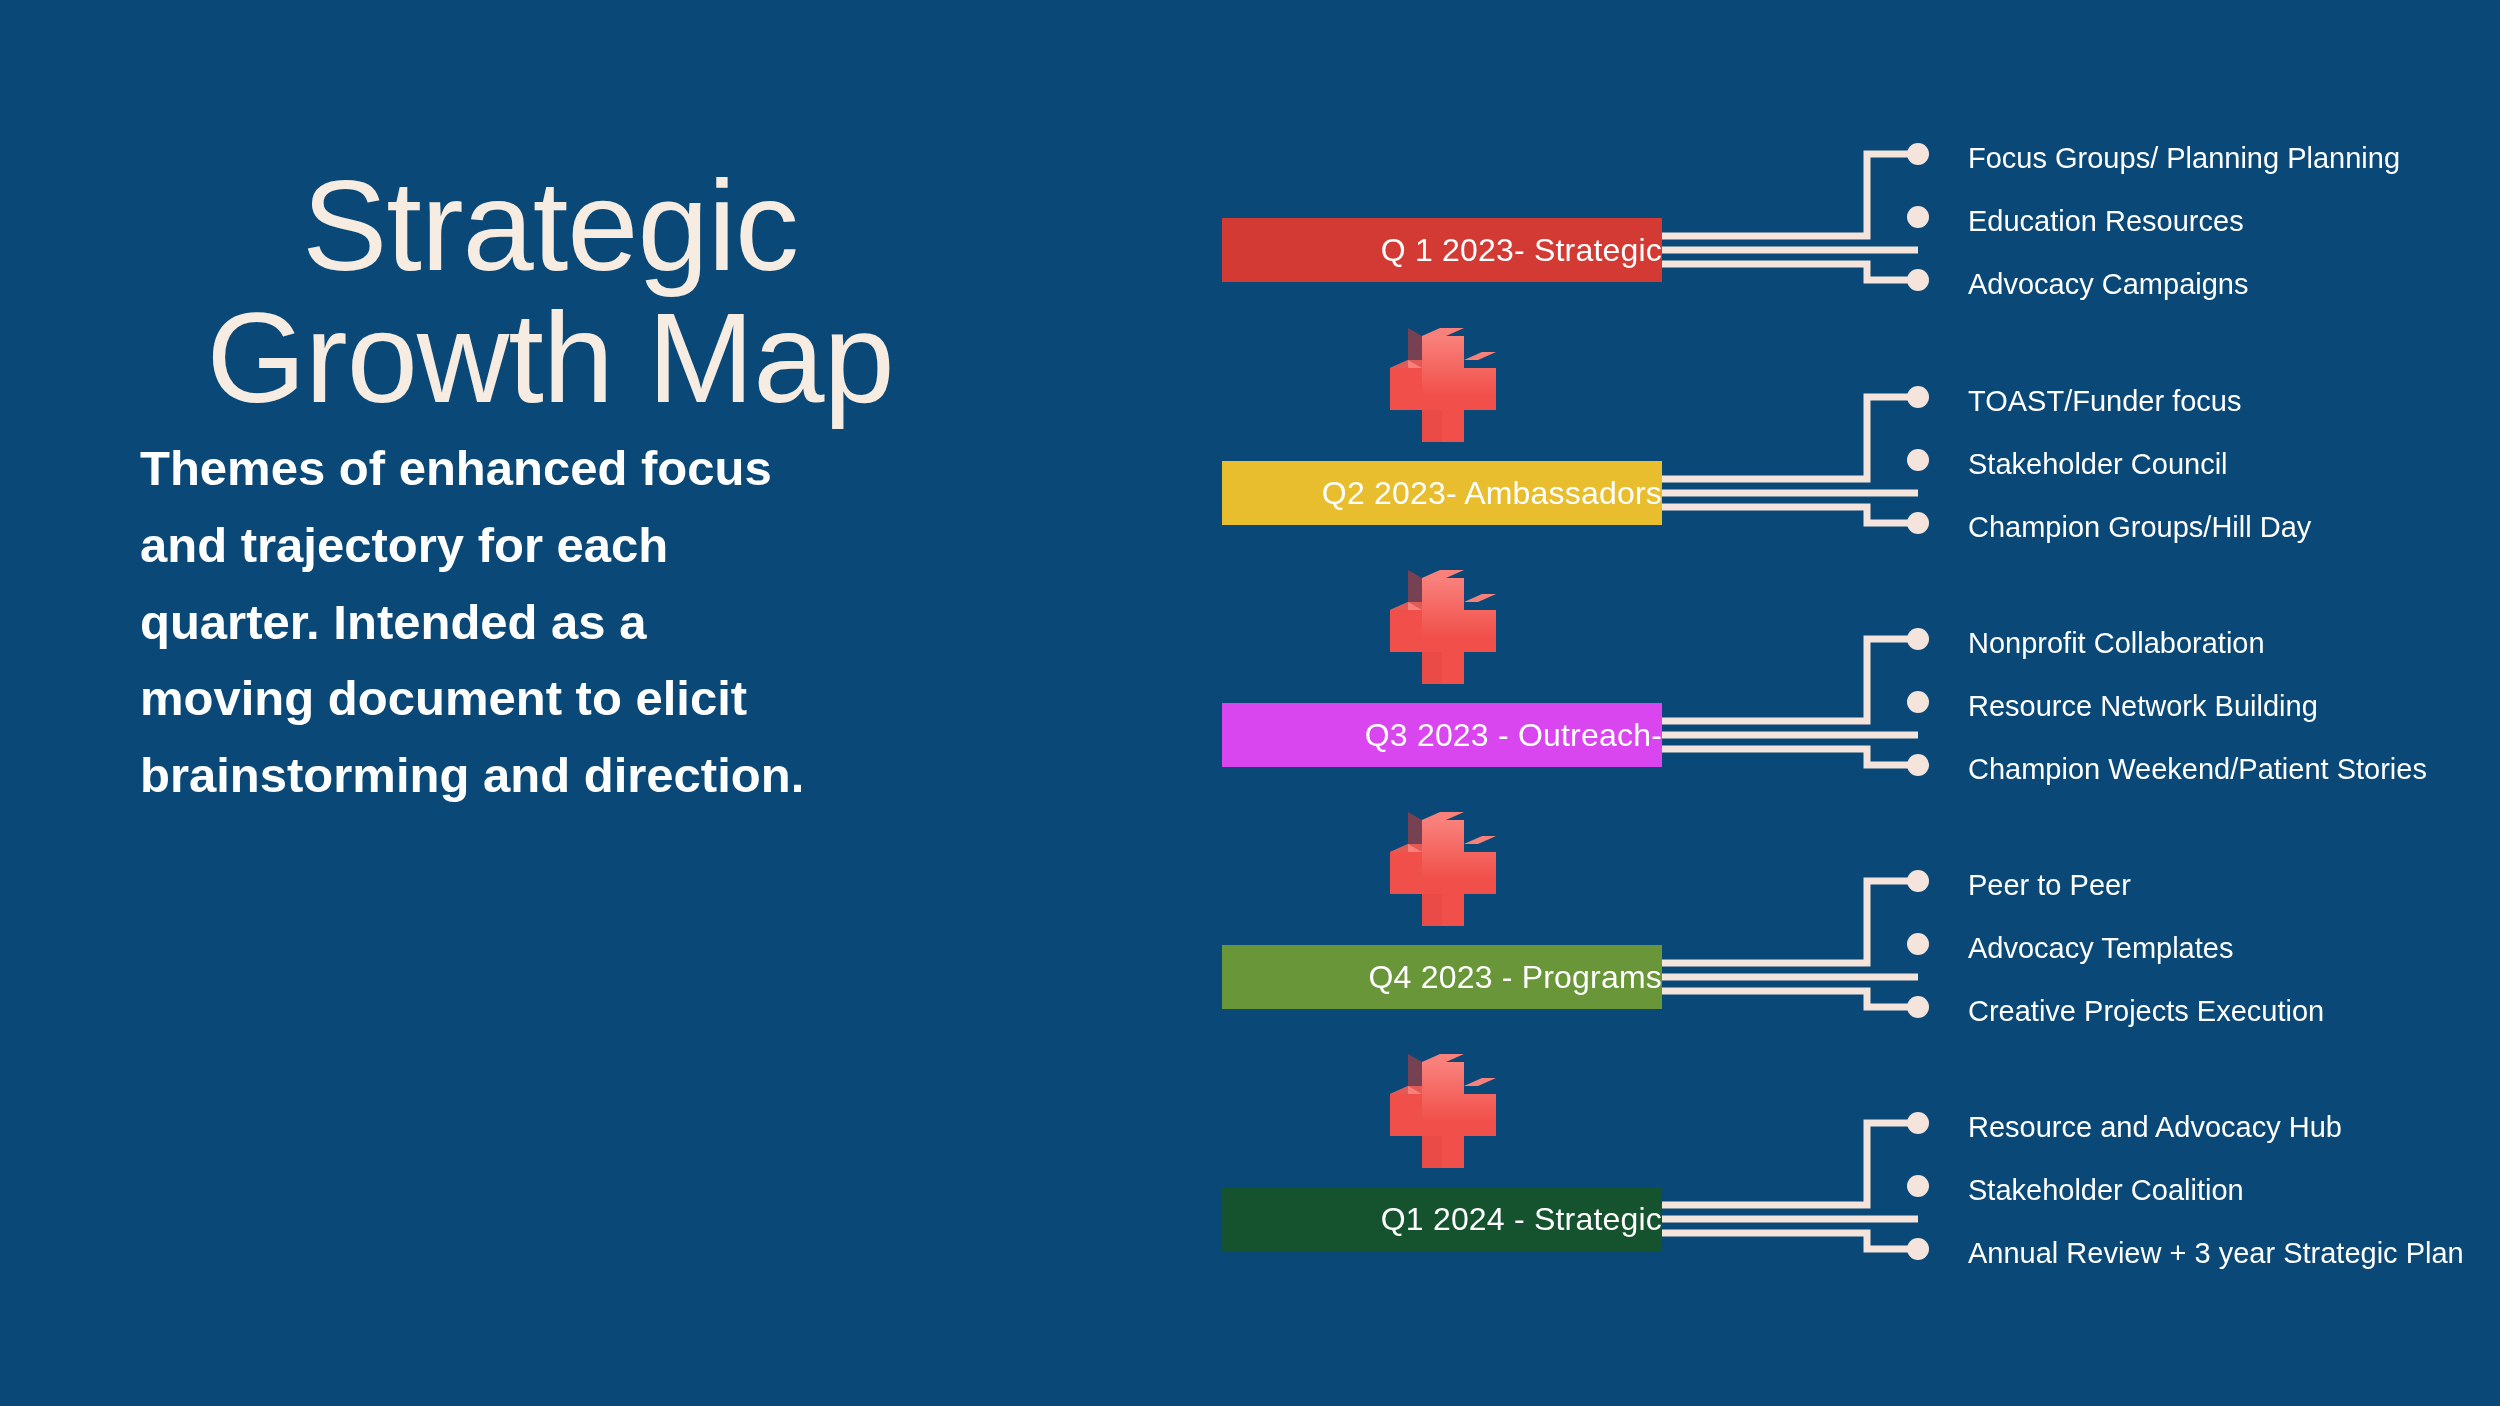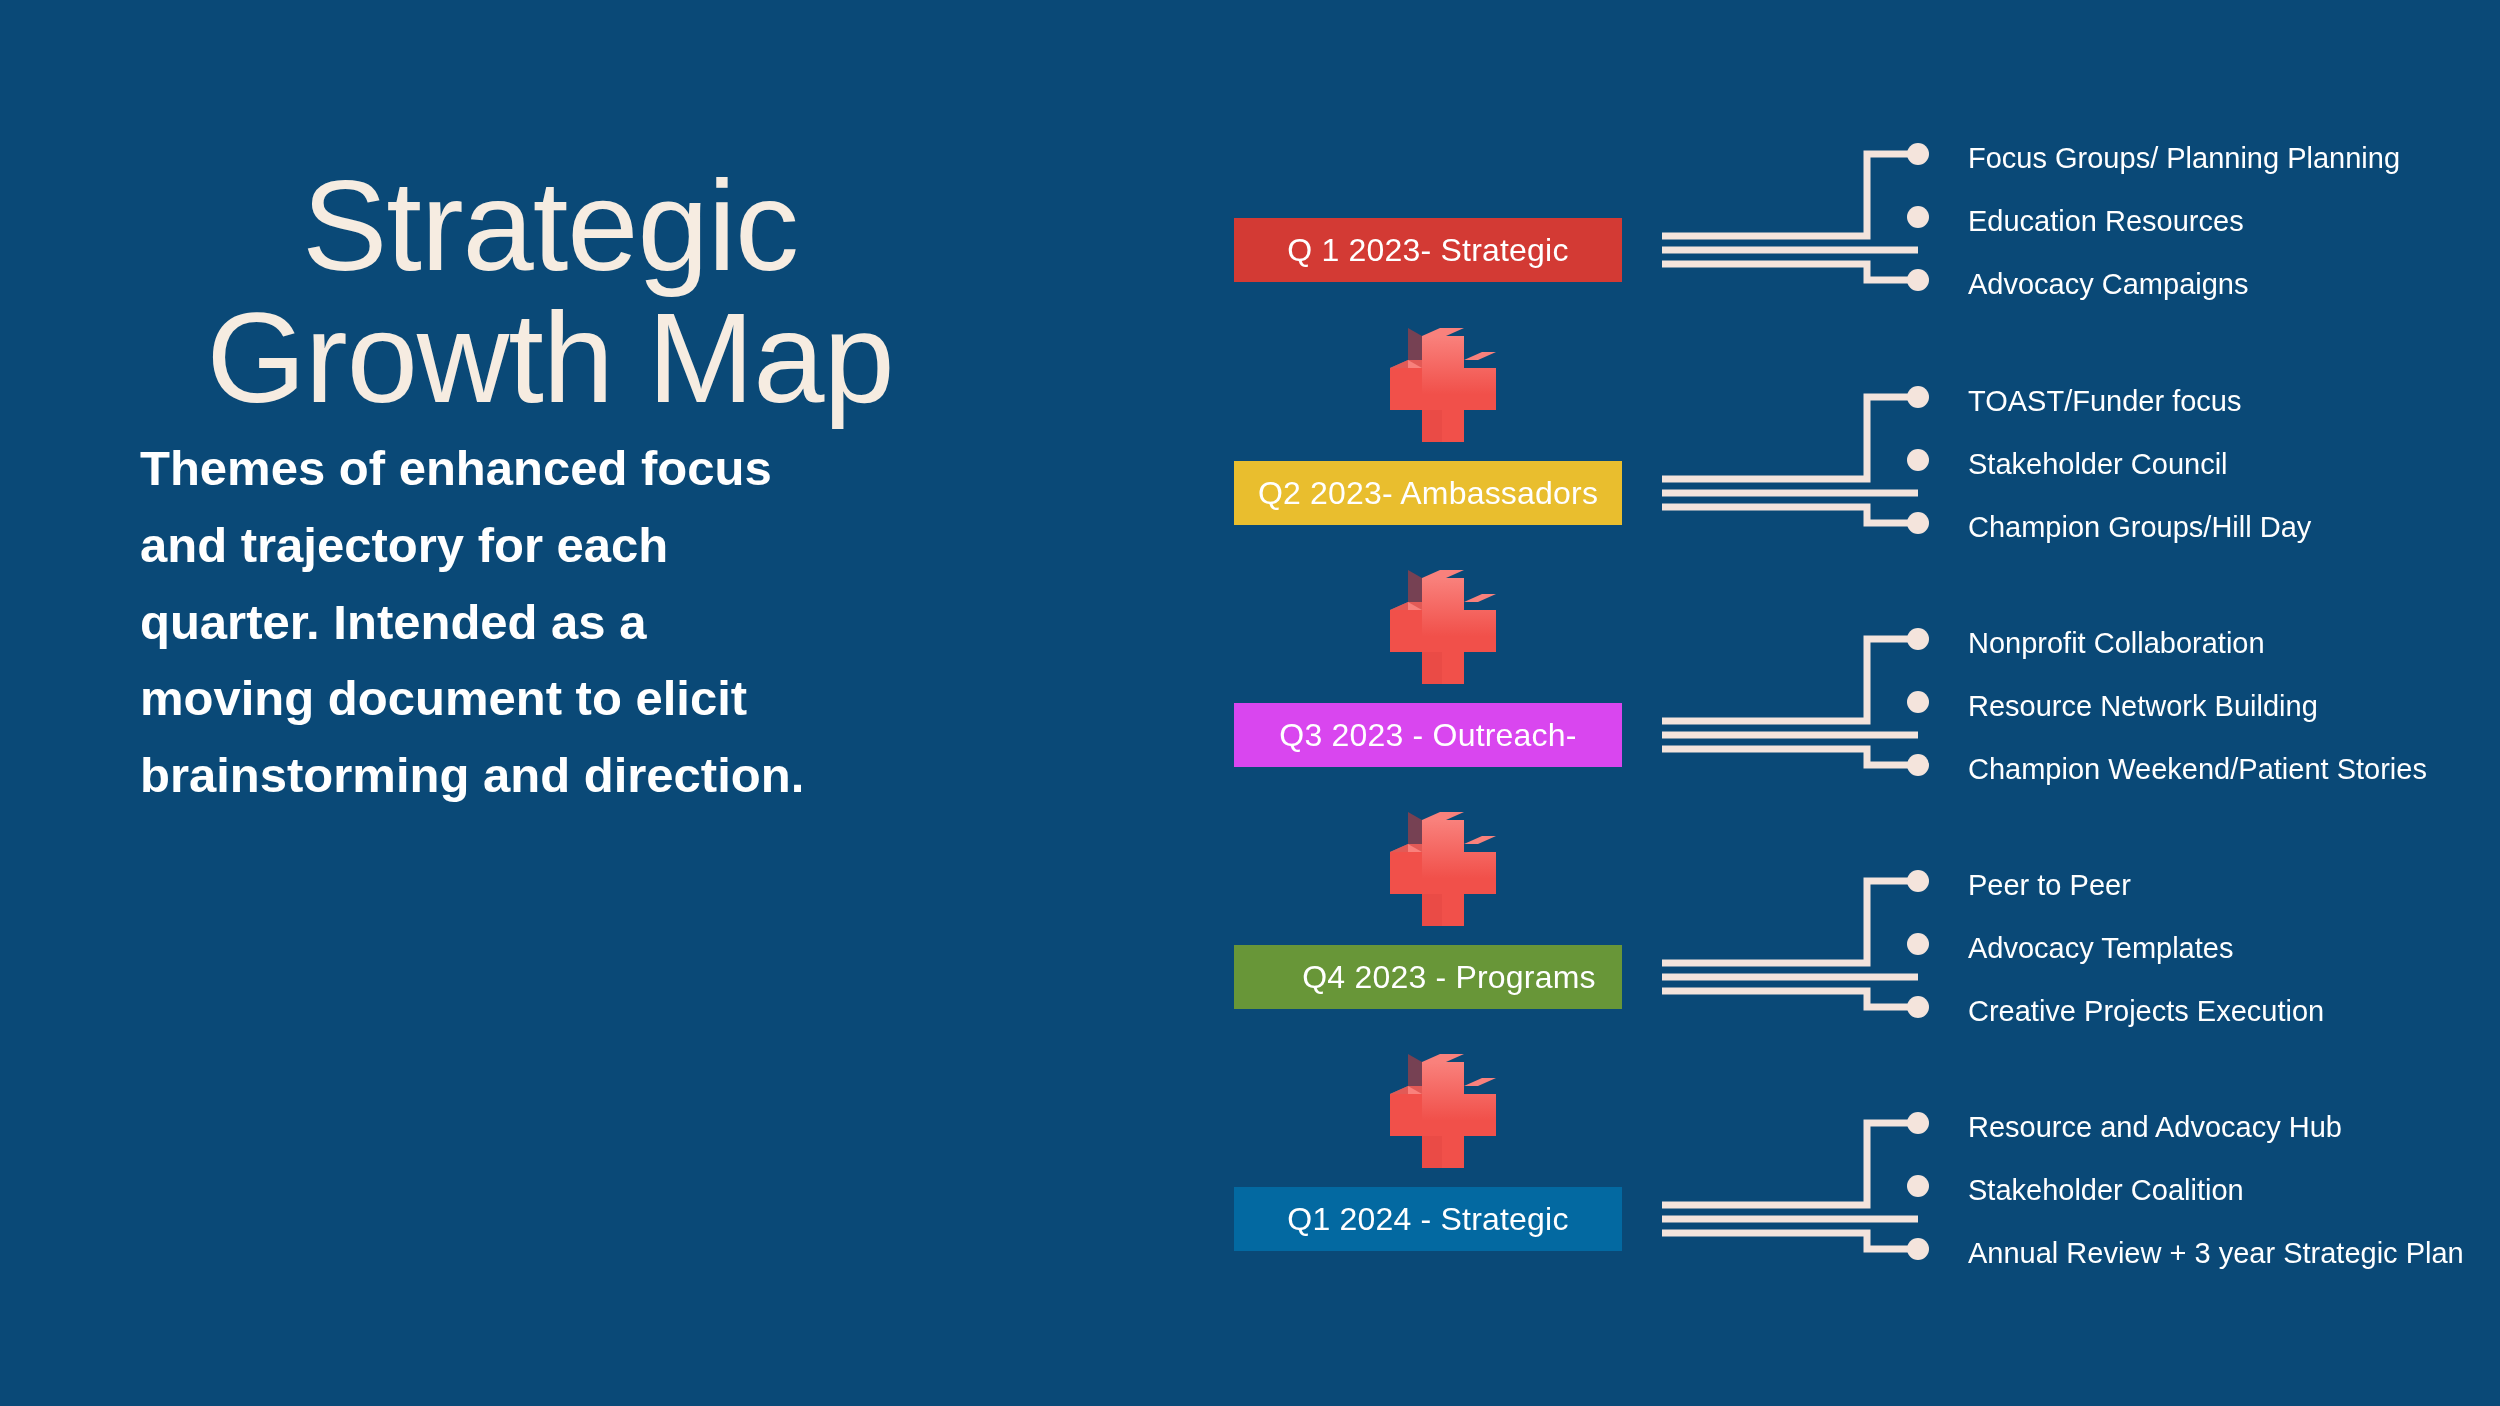--- a/index.html
+++ b/index.html
@@ -53,27 +53,26 @@
   .stage {
     position: absolute;
     left: 0;
     width: 1300px;
     height: 64px;
   }
   .bar {
     position: absolute;
     left: 22px;
     top: 0;
-    width: 388px;
+    width: 440px;
     height: 64px;
     display: flex;
     align-items: center;
-    justify-content: center;
+    justify-content: flex-end;
     box-sizing: border-box;
-    margin-left: 12px;
   }
   .bar-label {
     color: #ffffff;
     font-size: 32px;
     font-weight: 400;
     letter-spacing: 0.2px;
     white-space: nowrap;
   }
 
   
@@ -190,21 +189,21 @@
             <path d="M0 146 H 205 V 162 H 256" stroke="#f4e4dc" stroke-width="7" fill="none" stroke-linejoin="miter" stroke-linecap="butt"></path>
             <circle cx="256" cy="162" r="11" fill="#f4e4dc"></circle>
           </svg></div>
         <div class="branch-labels">
           <div class="branch-label b0">Peer to Peer</div>
           <div class="branch-label b1">Advocacy Templates</div>
           <div class="branch-label b2">Creative Projects Execution</div>
         </div>
       </div>
       <div class="stage" style="top: 1187px;">
-        <div class="bar" style="background: #0369a1;">
+        <div class="bar" style="background: #14532d;">
           <span class="bar-label">Q1 2024 - Strategic</span>
         </div>
         <div class="connectors"><svg width="300" height="270" viewBox="0 0 300 270">
             <path d="M0 118 H 205 V 36 H 256" stroke="#f4e4dc" stroke-width="7" fill="none" stroke-linejoin="miter" stroke-linecap="butt"></path>
             <circle cx="256" cy="36" r="11" fill="#f4e4dc"></circle>
             <path d="M0 132 H 256" stroke="#f4e4dc" stroke-width="7" fill="none" stroke-linecap="butt"></path>
             <circle cx="256" cy="99" r="11" fill="#f4e4dc"></circle>
             <path d="M0 146 H 205 V 162 H 256" stroke="#f4e4dc" stroke-width="7" fill="none" stroke-linejoin="miter" stroke-linecap="butt"></path>
             <circle cx="256" cy="162" r="11" fill="#f4e4dc"></circle>
           </svg></div>

